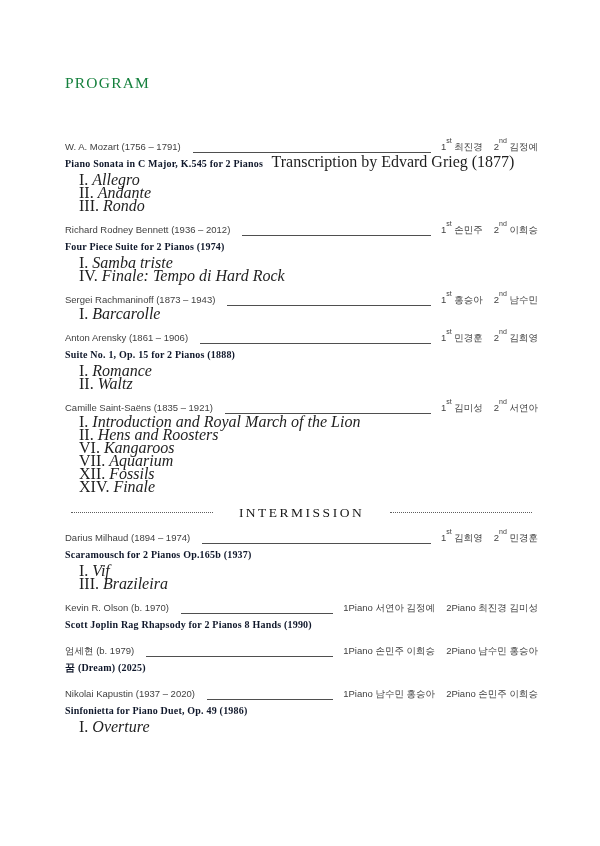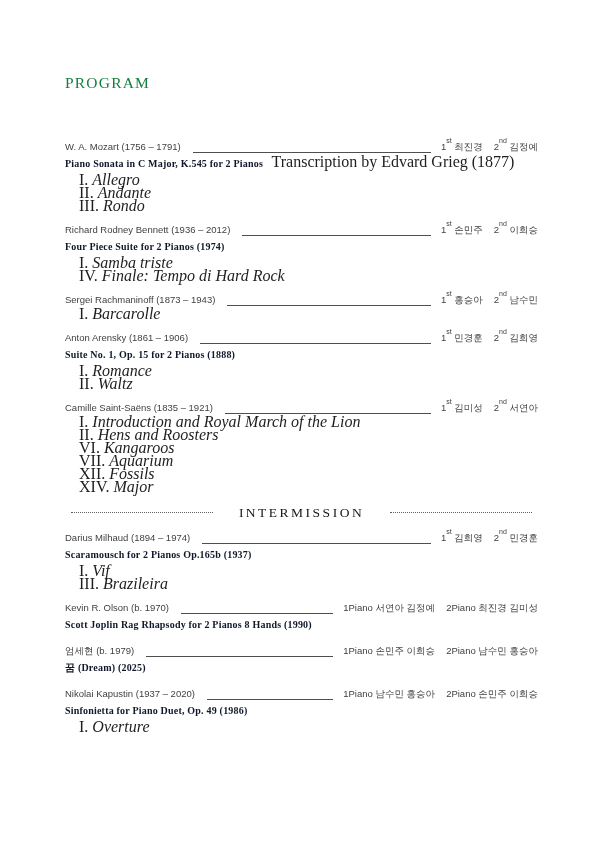--- a/index.html
+++ b/index.html
@@ -123,21 +123,21 @@
         <span class="perf"><span>1</span><sup class="sup">st</sup> <span>김미성</span></span>
         <span class="perf"><span>2</span><sup class="sup">nd</sup> <span>서연아</span></span>
       </span>
     </div>
     <div class="movements">
       <div class="movement"><span class="mv-num">I.</span> <span class="mv-name">Introduction and Royal March of the Lion</span></div>
       <div class="movement"><span class="mv-num">II.</span> <span class="mv-name">Hens and Roosters</span></div>
       <div class="movement"><span class="mv-num">VI.</span> <span class="mv-name">Kangaroos</span></div>
       <div class="movement"><span class="mv-num">VII.</span> <span class="mv-name">Aquarium</span></div>
       <div class="movement"><span class="mv-num">XII.</span> <span class="mv-name">Fossils</span></div>
-      <div class="movement"><span class="mv-num">XIV.</span> <span class="mv-name">Major</span></div>
+      <div class="movement"><span class="mv-num">XIV.</span> <span class="mv-name">Finale</span></div>
     </div>
   </section>
 
   <div class="intermission">
     <span class="dots"></span>
     <span class="intermission-label">INTERMISSION</span>
     <span class="dots"></span>
   </div>
 
   <section class="entry">

